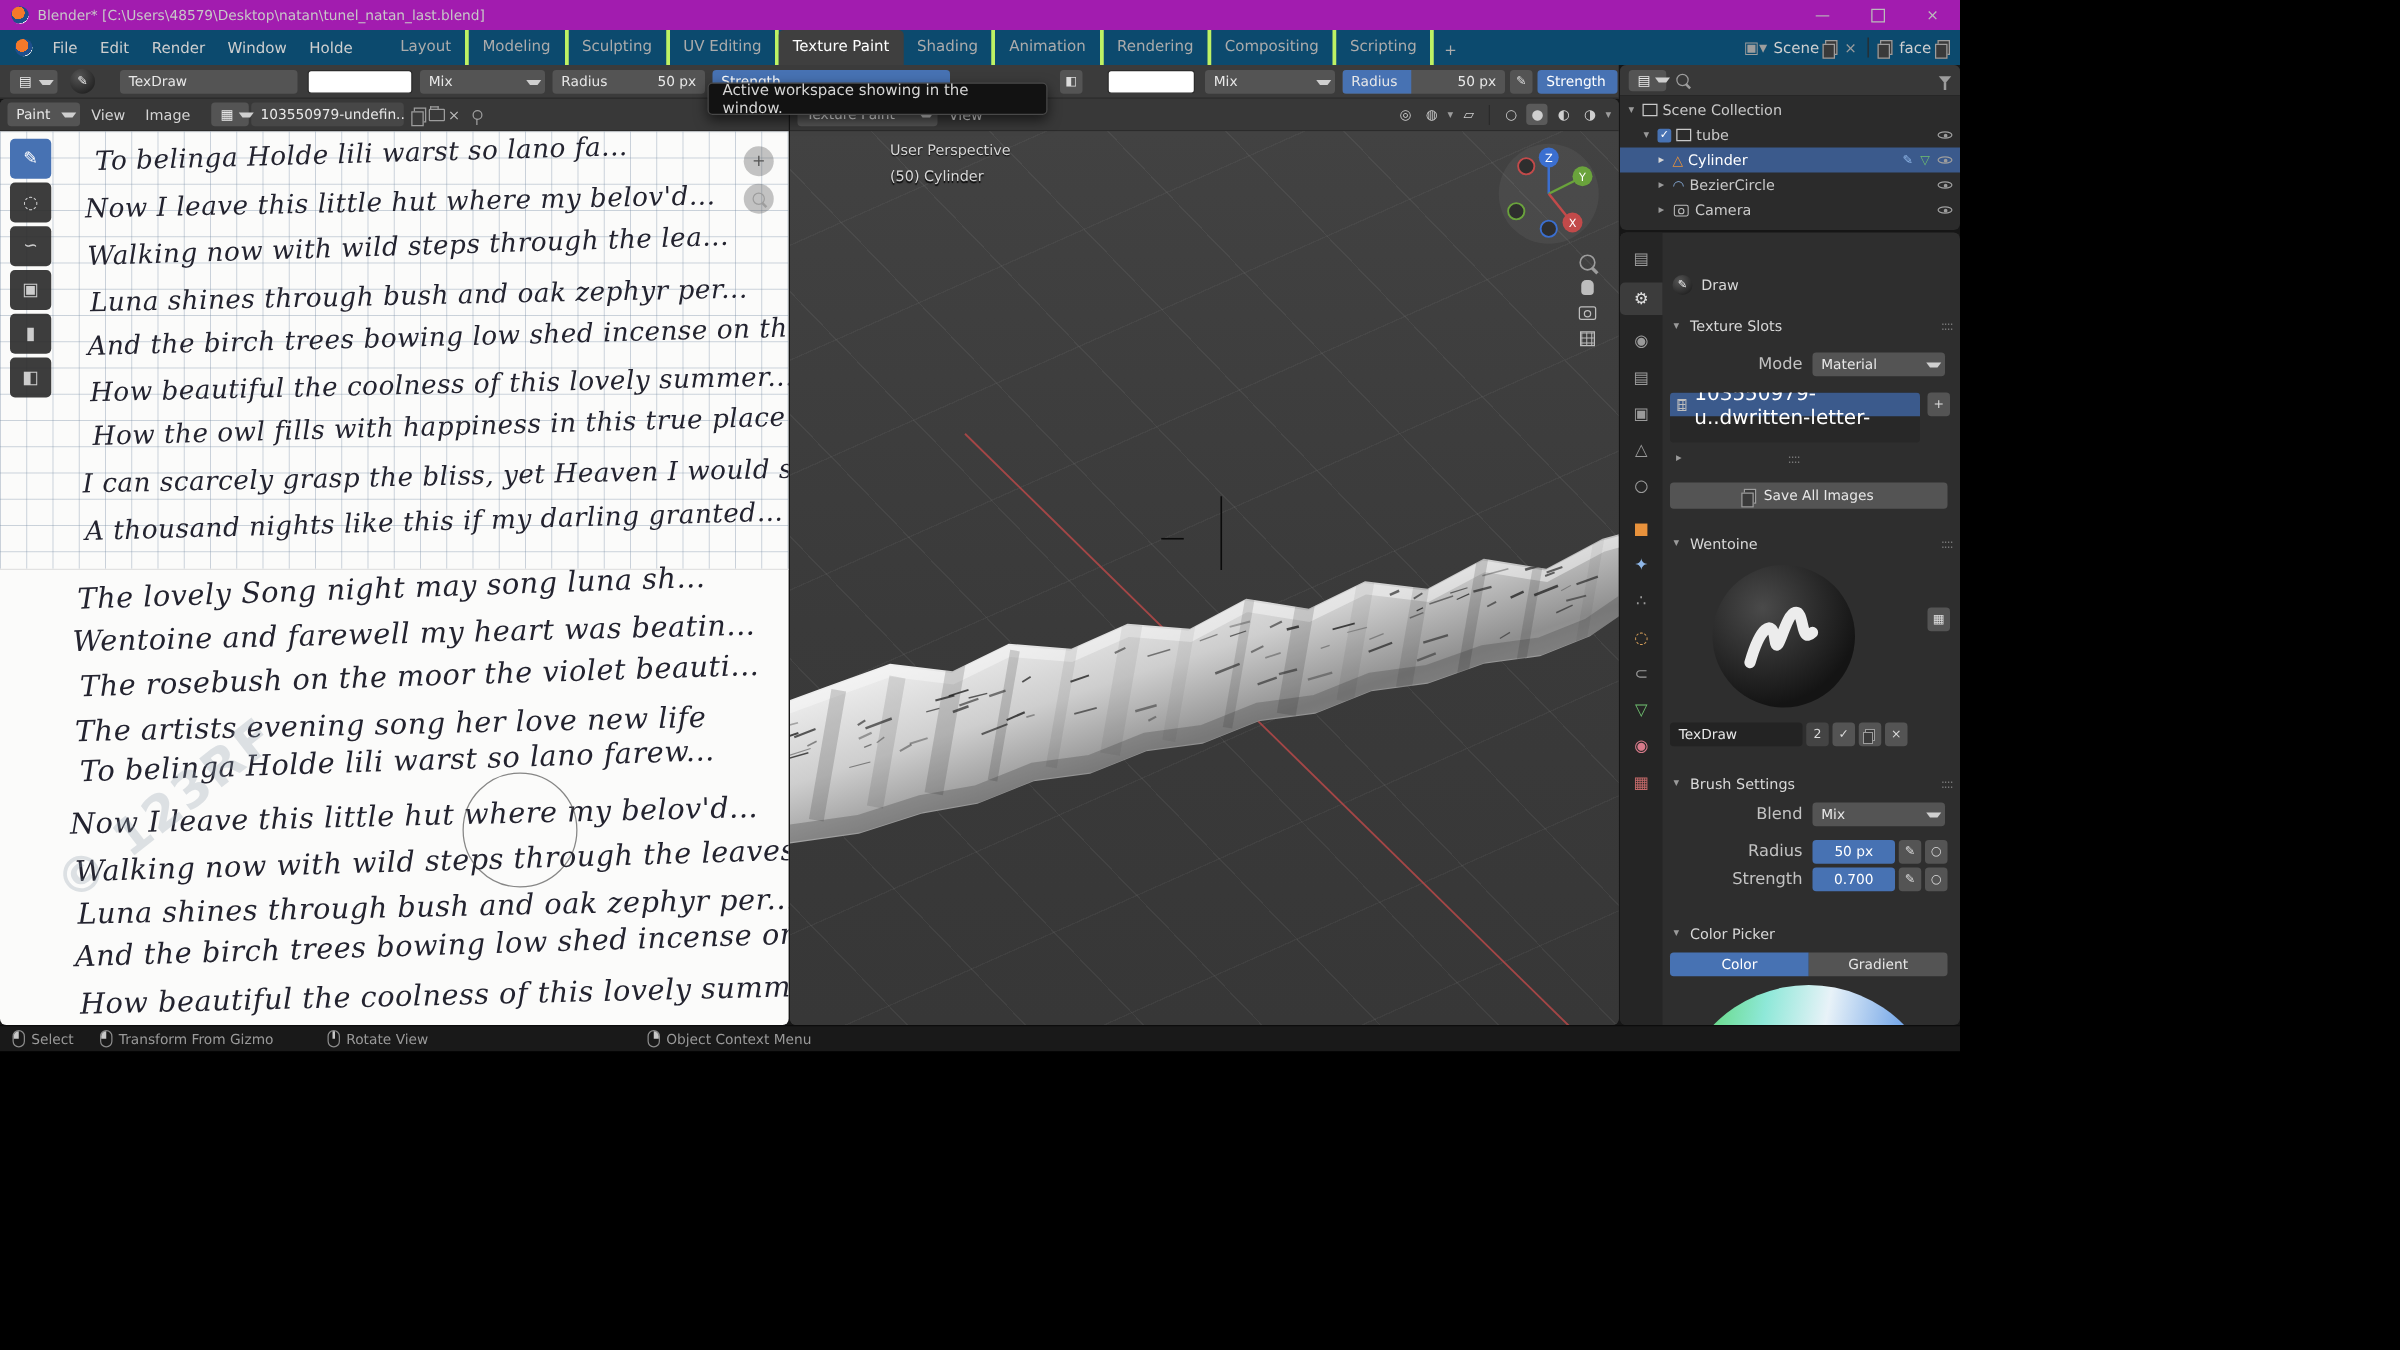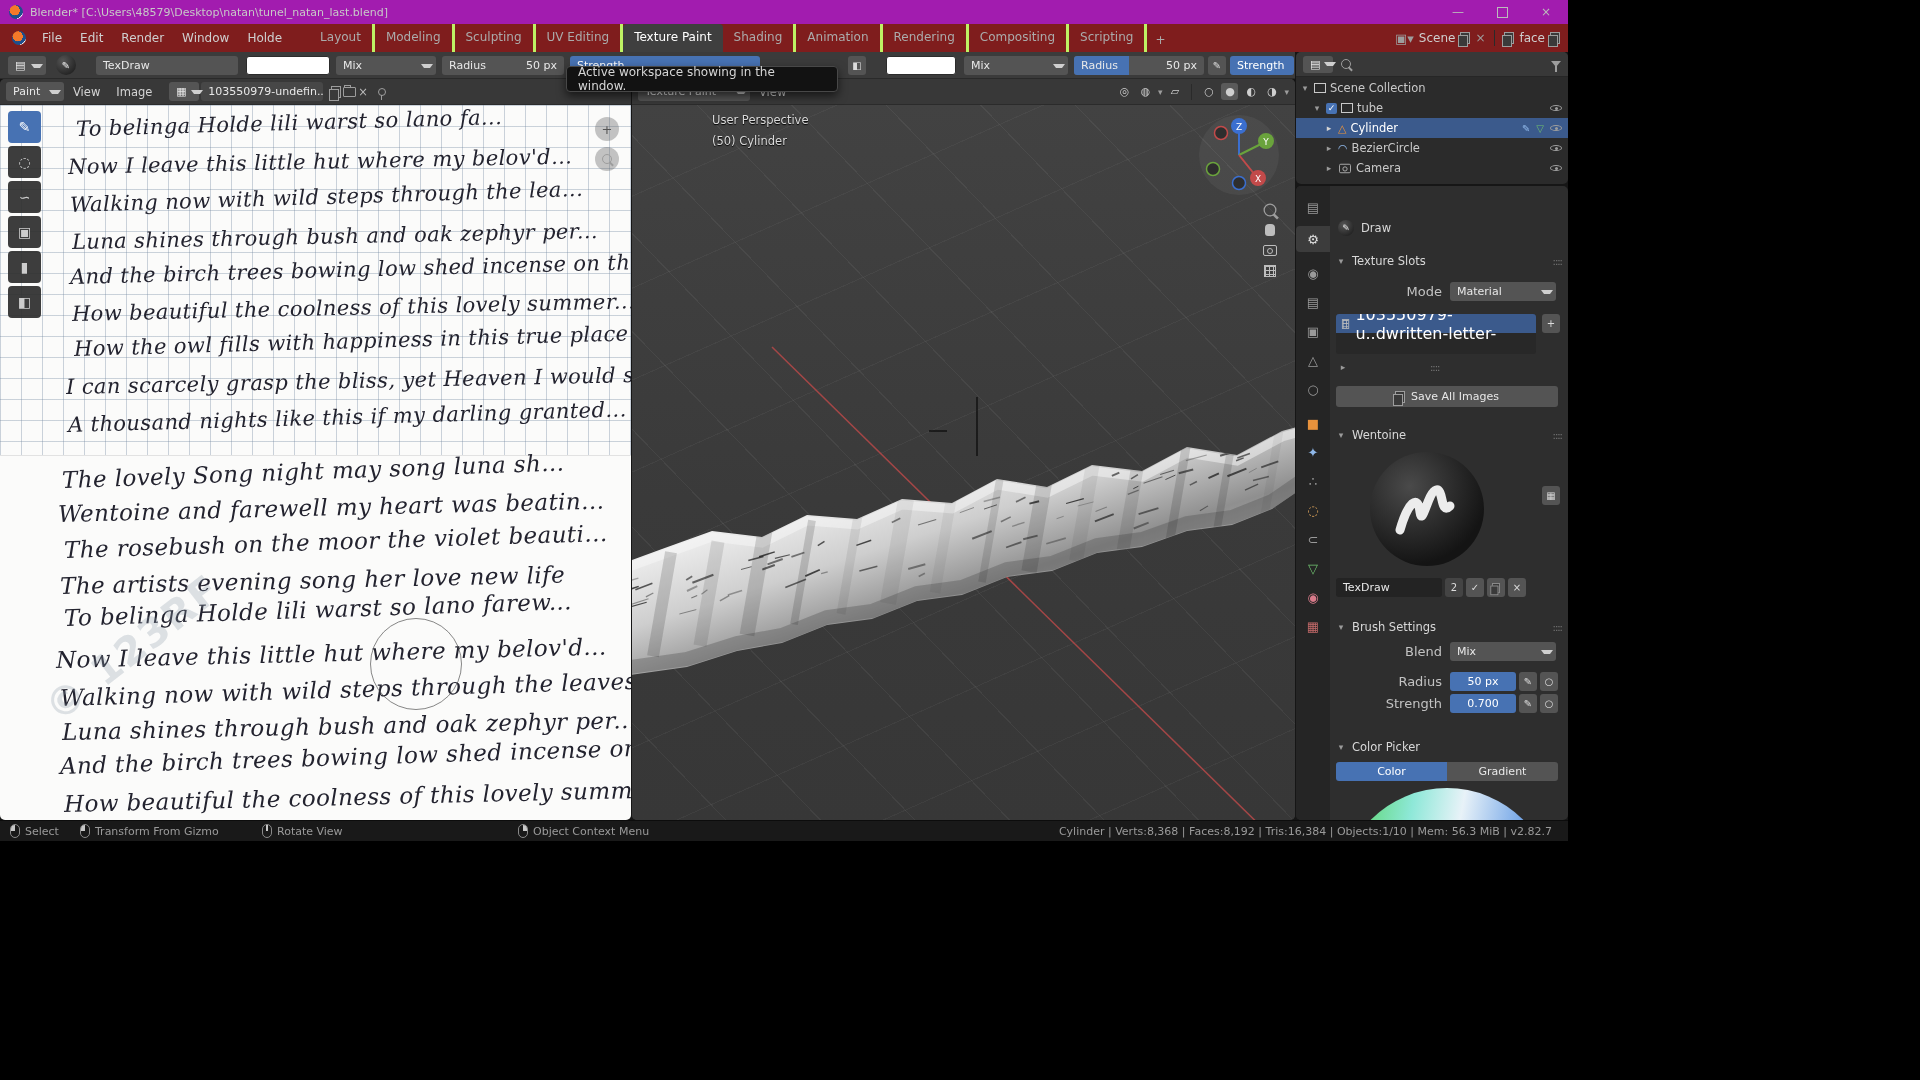--- a/index.html
+++ b/index.html
@@ -4,21 +4,21 @@
 <style>
   html,body{margin:0;padding:0;background:#000;}
   body{width:1920px;height:1080px;position:relative;font-family:"DejaVu Sans","Liberation Sans",sans-serif;overflow:hidden;color:#cfcfcf;}
   .window{position:absolute;left:0;top:0;width:1568px;height:841px;background:#161616;overflow:hidden;}
   
   .titlebar{position:absolute;left:0;top:0;width:100%;height:24px;background:#a21caf;display:flex;align-items:center;font-size:11px;color:#c8c8c8;}
   .blender-logo{width:14px;height:14px;margin:0 7px 0 9px;border-radius:50%;background:radial-gradient(circle at 40% 38%,#f5792a 0 42%,#1e4f8c 43% 70%,#fff 71% 100%);}
   .wctl{position:absolute;top:0;height:24px;width:44px;display:flex;align-items:center;justify-content:center;color:#bbb;font-size:12px;}
   .boxglyph{width:9px;height:9px;border:1px solid #bbb;display:inline-block;}
   
-  .topbar{position:absolute;left:0;top:24px;width:100%;height:28px;background:#7f1d1d;display:flex;align-items:center;font-size:12px;}
+  .topbar{position:absolute;left:0;top:24px;width:100%;height:28px;background:#0c4a6e;display:flex;align-items:center;font-size:12px;}
   .menu{padding:0 9px;color:#cfcfcf;line-height:28px;}
   .tabs{display:flex;align-items:flex-end;height:28px;margin-left:18px;}
   .tab{padding:5px 11px 6px;color:#ababab;border-right:3px solid #bef264;line-height:17px;}
   .tab.active{background:#3f3f3f;color:#fff;border-radius:4px 4px 0 0;border-right:none;}
   .tab-plus{padding:5px 8px;color:#ababab;}
   .tb-right{position:absolute;right:8px;top:0;height:28px;display:flex;align-items:center;gap:5px;font-size:12px;color:#cfcfcf;}
   
   .w{background:#545454;border-radius:3px;height:19px;display:inline-flex;align-items:center;padding:0 7px;font-size:11px;color:#e8e8e8;white-space:nowrap;box-sizing:border-box;}
   .dd::after{content:"";width:0;height:0;border-left:3.5px solid transparent;border-right:3.5px solid transparent;border-top:4px solid #cfcfcf;margin-left:auto;padding-left:6px;transform:translateX(4px);}
   .blue{background:#4772b3;color:#fff;}
@@ -543,16 +543,15 @@
       <span>Transform From Gizmo</span>
     </div>
     <div class="sb-item" style="left:262px;">
       <span class="mouse m-mid"></span>
       <span>Rotate View</span>
     </div>
     <div class="sb-item" style="left:518px;">
       <span class="mouse m-right"></span>
       <span>Object Context Menu</span>
     </div>
-    <div class="sb-info">Cylinder | Verts:8,368 | Faces:8,192 | Tris:16,384 | Objects:1/10 | Mem: 56.3 MiB | v2.82.7</div>
   </div>
 
 </div>
 
 </body></html>

